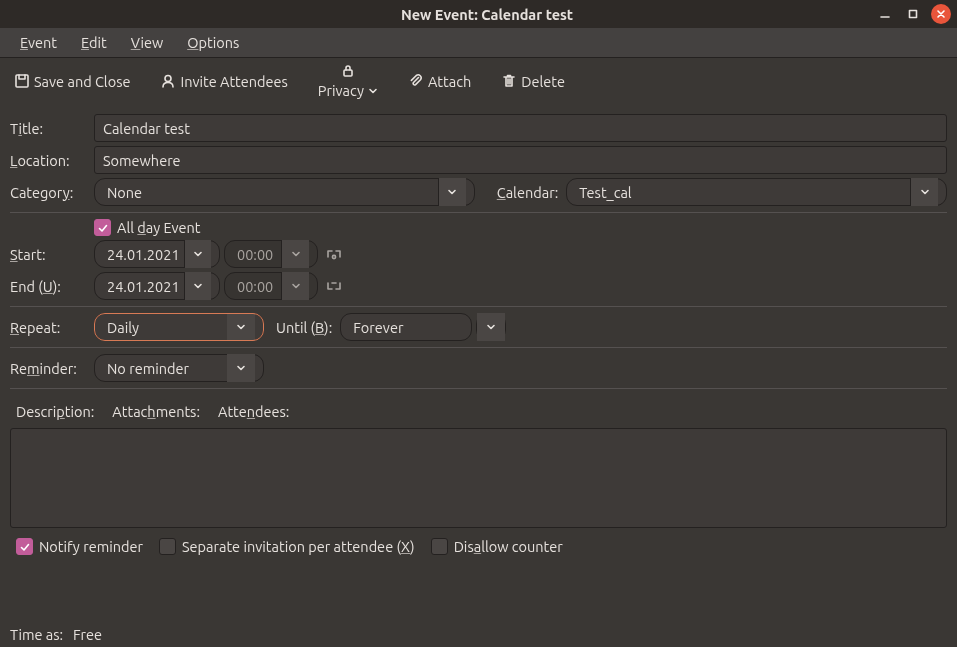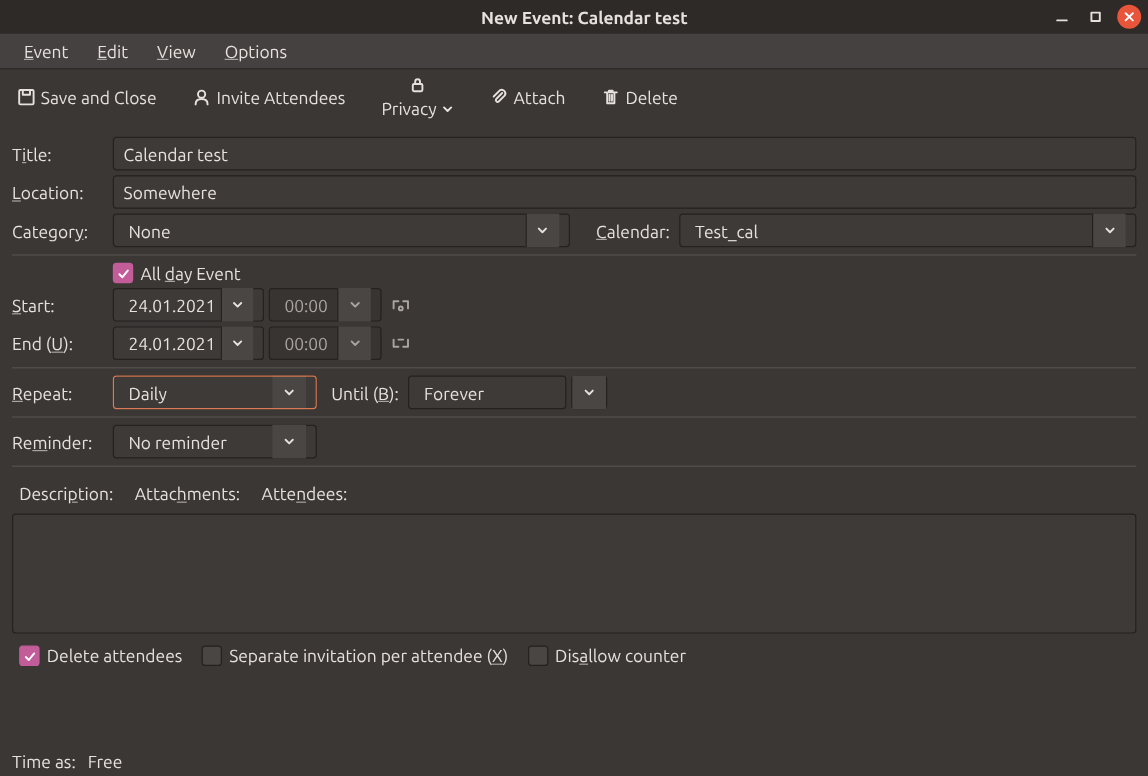--- a/index.html
+++ b/index.html
@@ -41,21 +41,21 @@
   .tbtn .icon{width:16px;height:16px;display:flex;align-items:center;justify-content:center;}
   .tbtn.privacy{flex-direction:column;align-items:center;padding:2px 8px;line-height:1.1;}
   .tsep{width:14px;}
 
   
   .form{padding:6px 10px 0 10px;}
   .row{display:flex;align-items:center;margin:4px 0;}
   .lbl{width:84px;flex:0 0 84px;color:var(--text);}
   .lbl.inline{width:auto;flex:none;margin:0 8px 0 12px;}
   .field{flex:1;height:28px;background:var(--bg-field);border:1px solid var(--border);border-radius:3px;padding:0 8px;display:flex;align-items:center;color:var(--text);}
-  .select{display:flex;align-items:center;}
+  .select{display:flex;align-items:center;border-radius:11px;}
   .select .val{flex:1;padding:0 4px;}
   .select .arrow{width:28px;height:28px;display:flex;align-items:center;justify-content:center;border-left:1px solid var(--border);background:var(--bg-drop)}
   .select.compact{width:170px;flex:none;}
   .select.compact .arrow{border-left:none;}
   .select.date{width:126px;flex:none;margin-right:4px;}
   .select.date .arrow{background:var(--bg-drop);}
   .select.time{width:94px;flex:none;margin-right:8px;background:var(--bg-field-dark);color:var(--text-dim);}
   .select.hilite{outline:1.5px solid var(--accent-outline);outline-offset:-1px;}
 
   .hr{height:1px;background:var(--hr);margin:6px 0;}
@@ -315,21 +315,21 @@
   </div>
   <div class="multiline"></div>
 
   <div class="footer-opts">
     <label class="chk">
       <span class="box checked">
           <svg width="12" height="12" viewBox="0 0 12 12">
             <path stroke="#fff" d="M2.5 6.5 L5 9 L9.5 3.5"></path>
           </svg>
         </span>
-      <span>Delete attendees</span>
+      <span>Notify reminder</span>
     </label>
     <label class="chk">
       <span class="box"></span>
       <span>Separate invitation per attendee (<u>X</u>)</span>
     </label>
     <label class="chk">
       <span class="box"></span>
       <span>Dis<u>a</u>llow counter</span>
     </label>
   </div>

